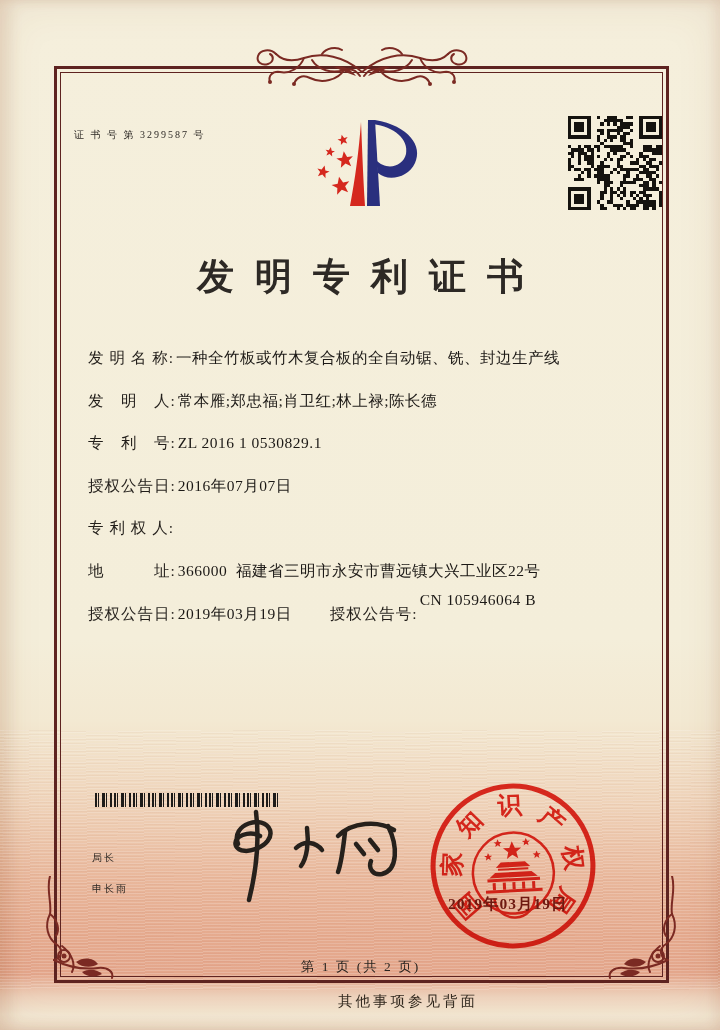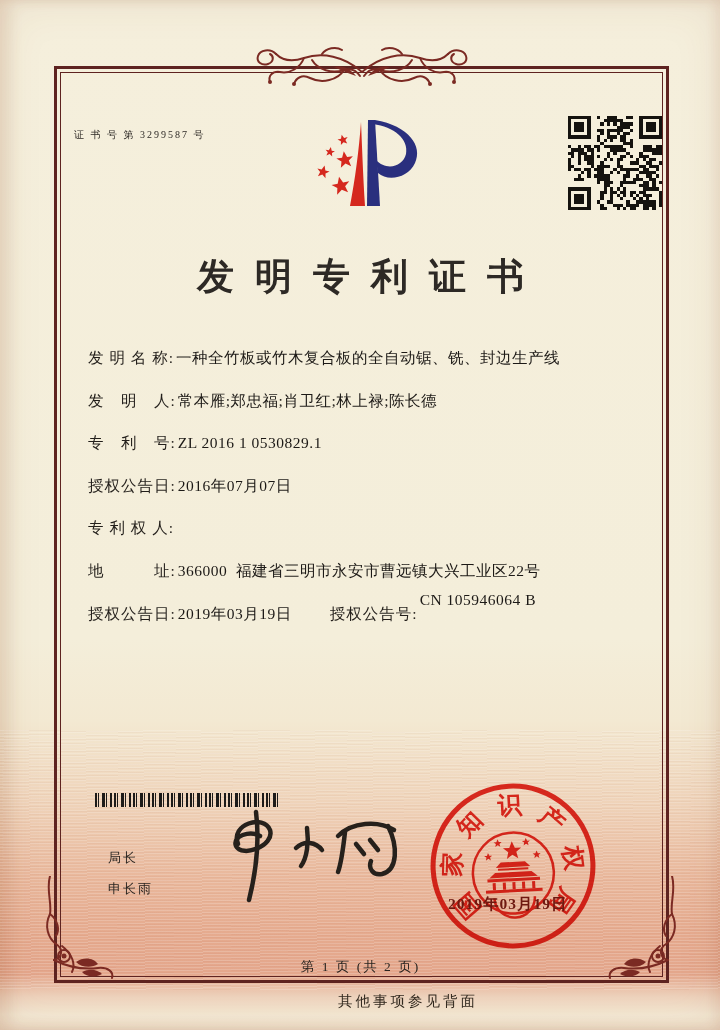--- a/index.html
+++ b/index.html
@@ -45,21 +45,21 @@
   .body-text p{margin:0;text-indent:2em;letter-spacing:.5px;}
   .barcode{
     position:absolute;left:95px;top:793px;width:186px;height:14px;
     background:repeating-linear-gradient(90deg,
       #1d1b19 0 2px, rgba(0,0,0,0) 2px 3px,
       #1d1b19 3px 4px, rgba(0,0,0,0) 4px 7px,
       #1d1b19 7px 10px, rgba(0,0,0,0) 10px 11px,
       #1d1b19 11px 12px, rgba(0,0,0,0) 12px 15px,
       #1d1b19 15px 17px, rgba(0,0,0,0) 17px 19px);
   }
-  .director{position:absolute;left:108px;top:842px;font-size:13px;letter-spacing:2px;color:#2a2520;line-height:31px;}
+  .director{position:absolute;left:92px;top:842px;font-size:10px;letter-spacing:2px;color:#2a2520;line-height:31px;}
   .signature{position:absolute;left:212px;top:806px;width:192px;height:102px;}
   .seal{position:absolute;left:427px;top:780px;width:172px;height:172px;opacity:.95;mix-blend-mode:multiply;transform:rotate(-3deg);}
   .seal-date{position:absolute;left:448px;top:894px;width:150px;font-size:15.5px;letter-spacing:1px;color:#6e1810;font-weight:bold;white-space:pre;}
   .page-num{position:absolute;left:60px;top:943px;width:601px;text-align:center;font-size:13.5px;letter-spacing:2px;color:#2a2520;margin-top:15px;}
   .back-note{position:absolute;left:0;top:992px;width:720px;text-align:center;font-size:14.5px;letter-spacing:3px;color:#32291f;padding-left:48px;}
   .seal-char{font-size:24px;font-weight:bold;fill:#e3231a;font-family:"Liberation Serif",serif;}
 </style>
 </head>
 <body>
 

